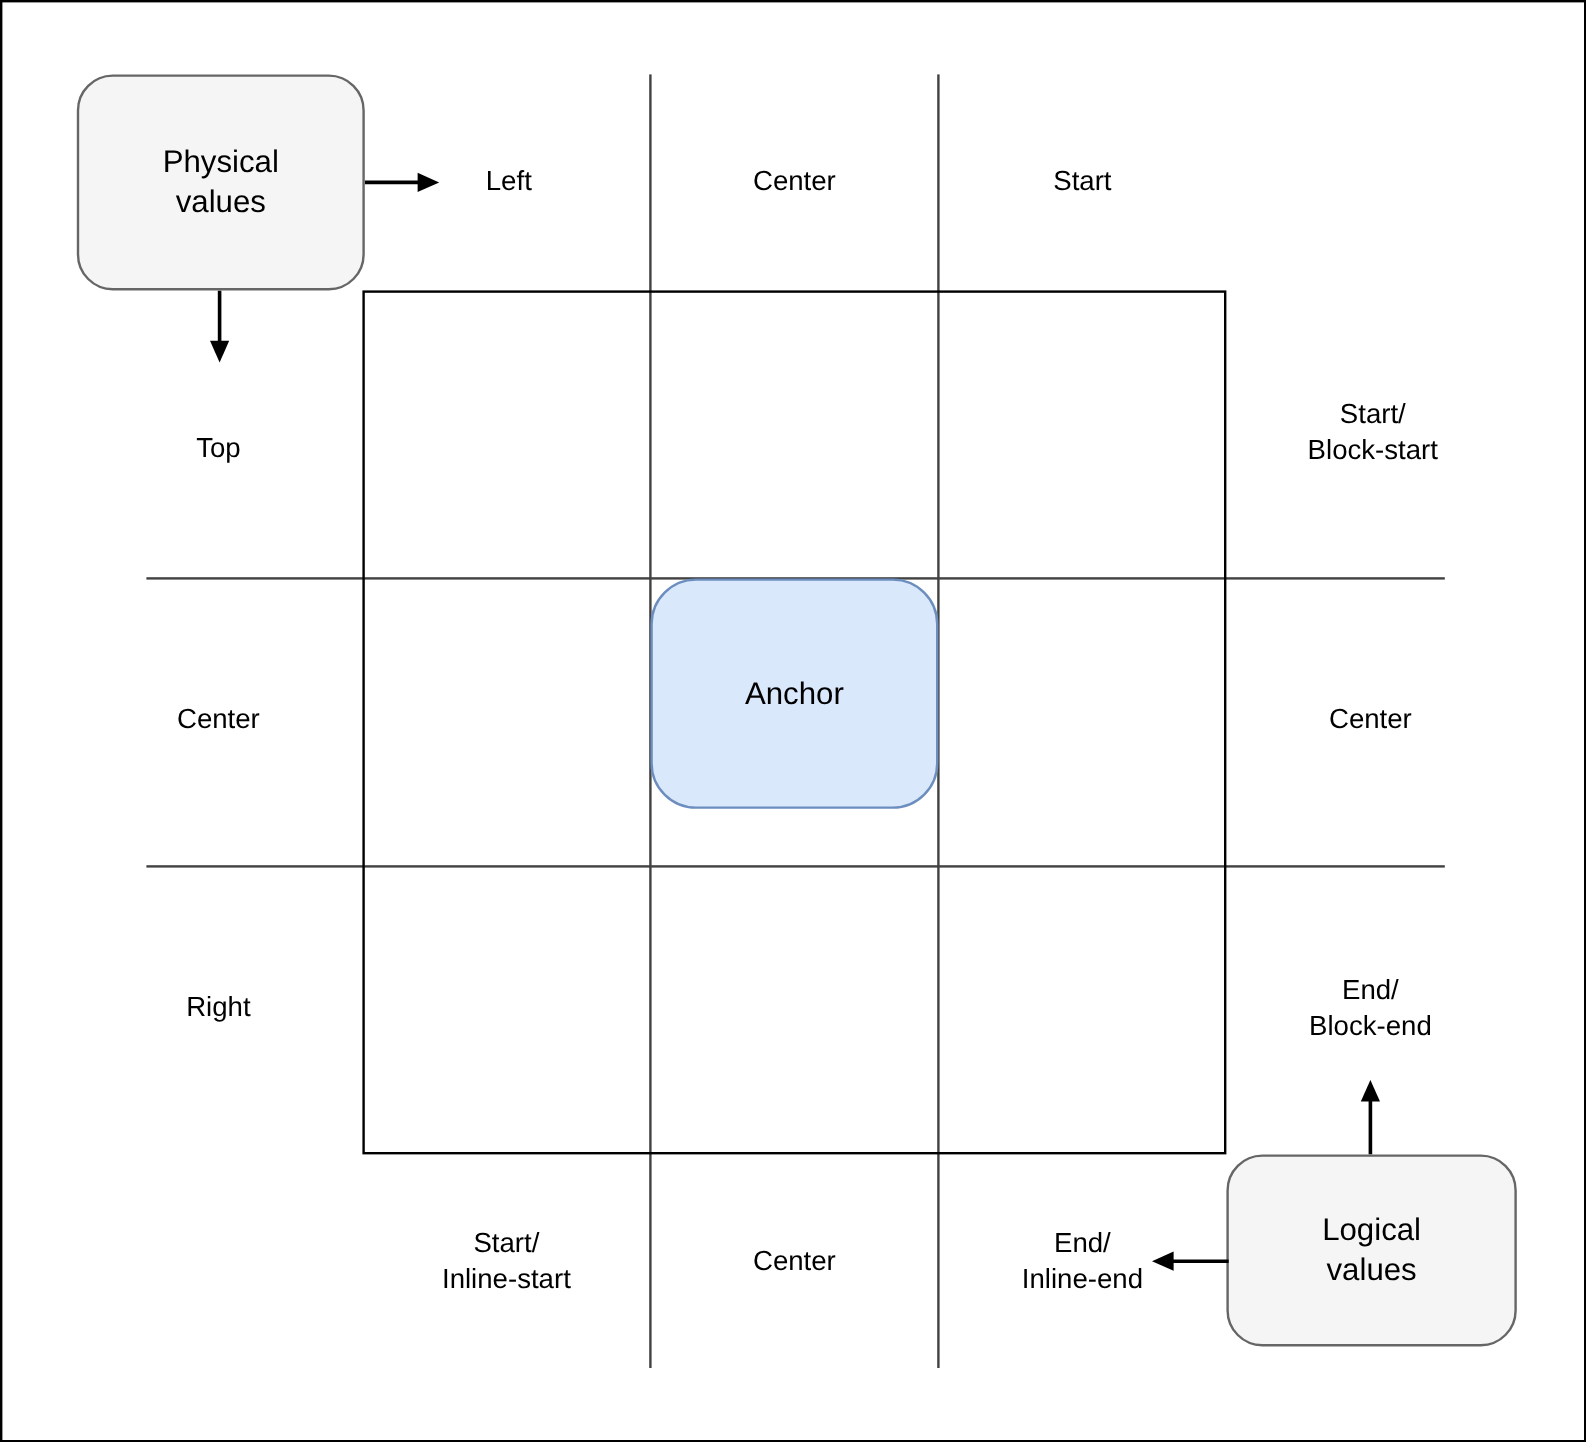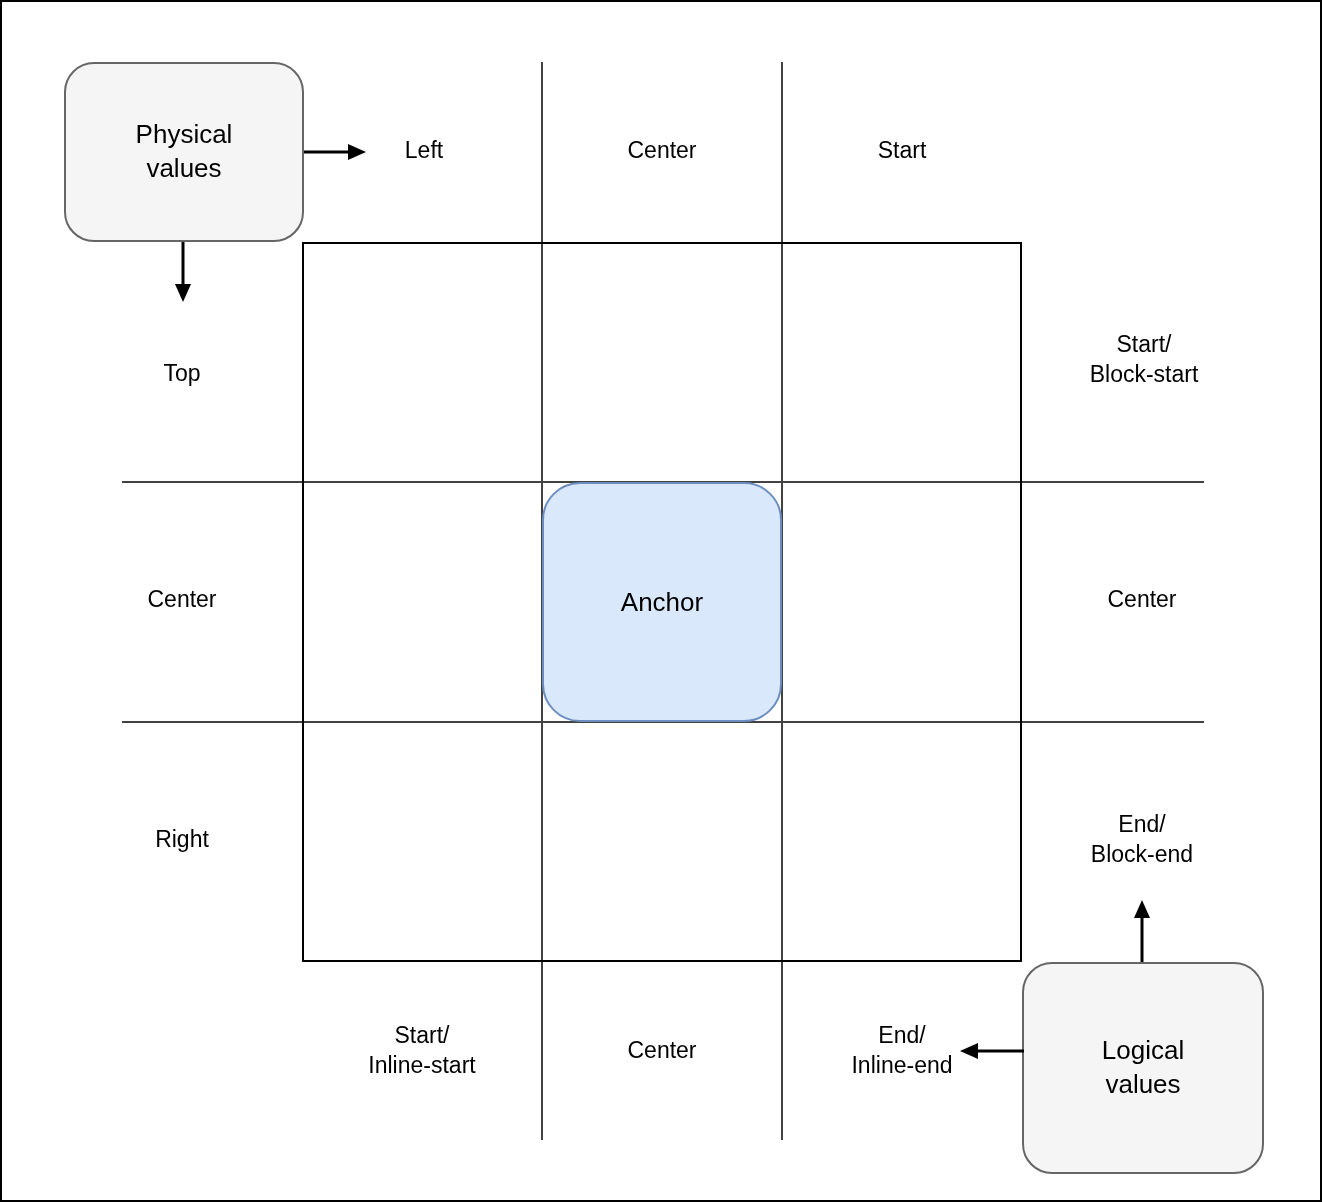--- a/index.html
+++ b/index.html
@@ -58,27 +58,27 @@
     display: flex;
     align-items: center;
     justify-content: center;
     text-align: center;
     font-size: 26px;
     line-height: 1.3;
     white-space: pre-line;
     z-index: 3;
   }
   .value-box.physical { left: 62px; top: 60px; width: 240px; height: 180px; }
-  .value-box.logical  { left: 1020px; top: 960px; width: 242px; height: 212px; }
+  .value-box.logical  { left: 1020px; top: 960px; width: 242px; height: 160px; }
   .anchor-box {
     position: absolute;
     left: 540px;
     top: 480px;
     width: 240px;
-    height: 240px;
+    height: 192px;
     box-sizing: border-box;
     background: #dae8fc;
     border: 2px solid #6c8ebf;
     border-radius: 38px;
     display: flex;
     align-items: center;
     justify-content: center;
     font-size: 26px;
     z-index: 2;
   }

